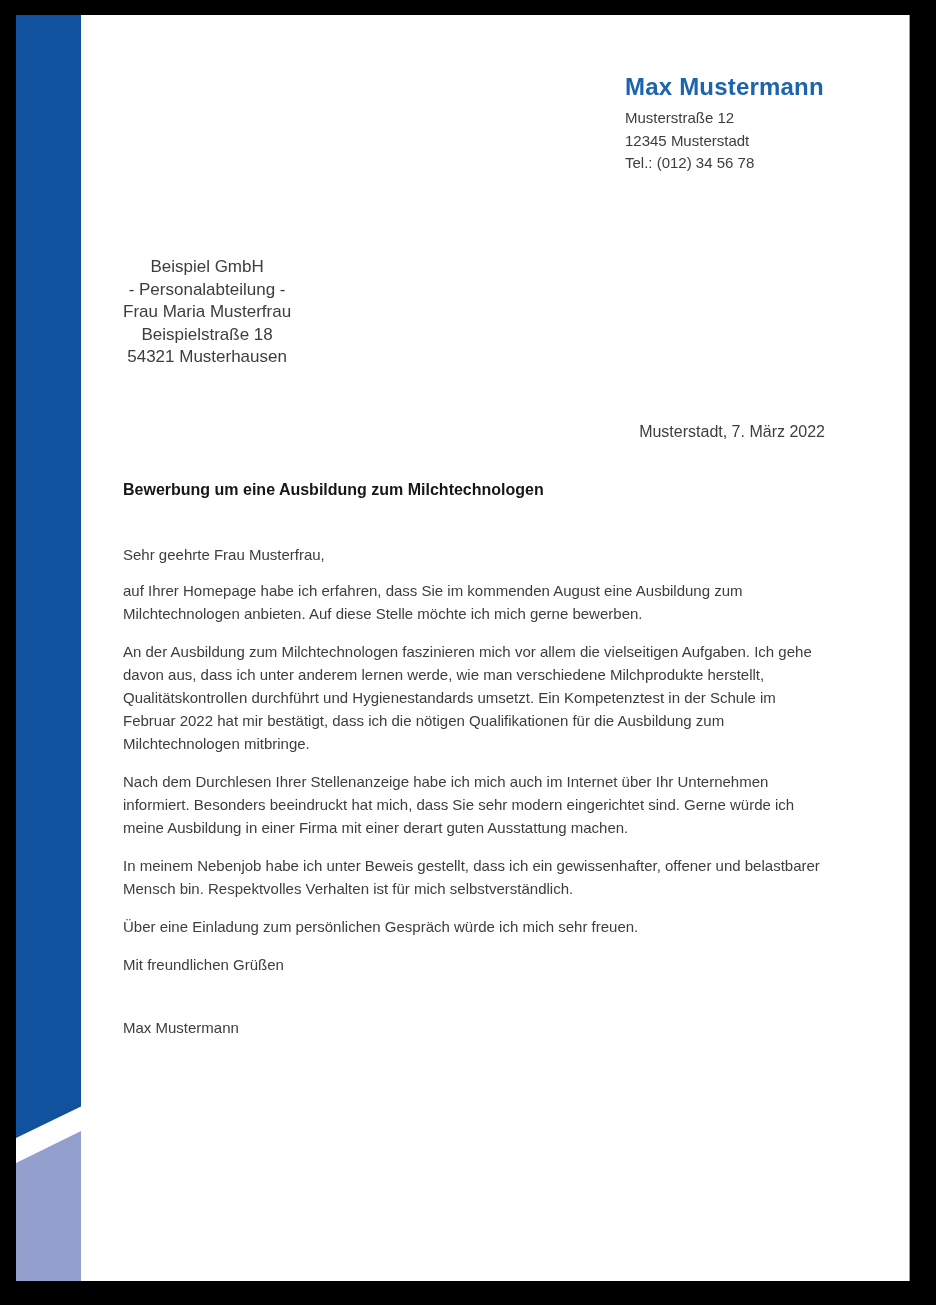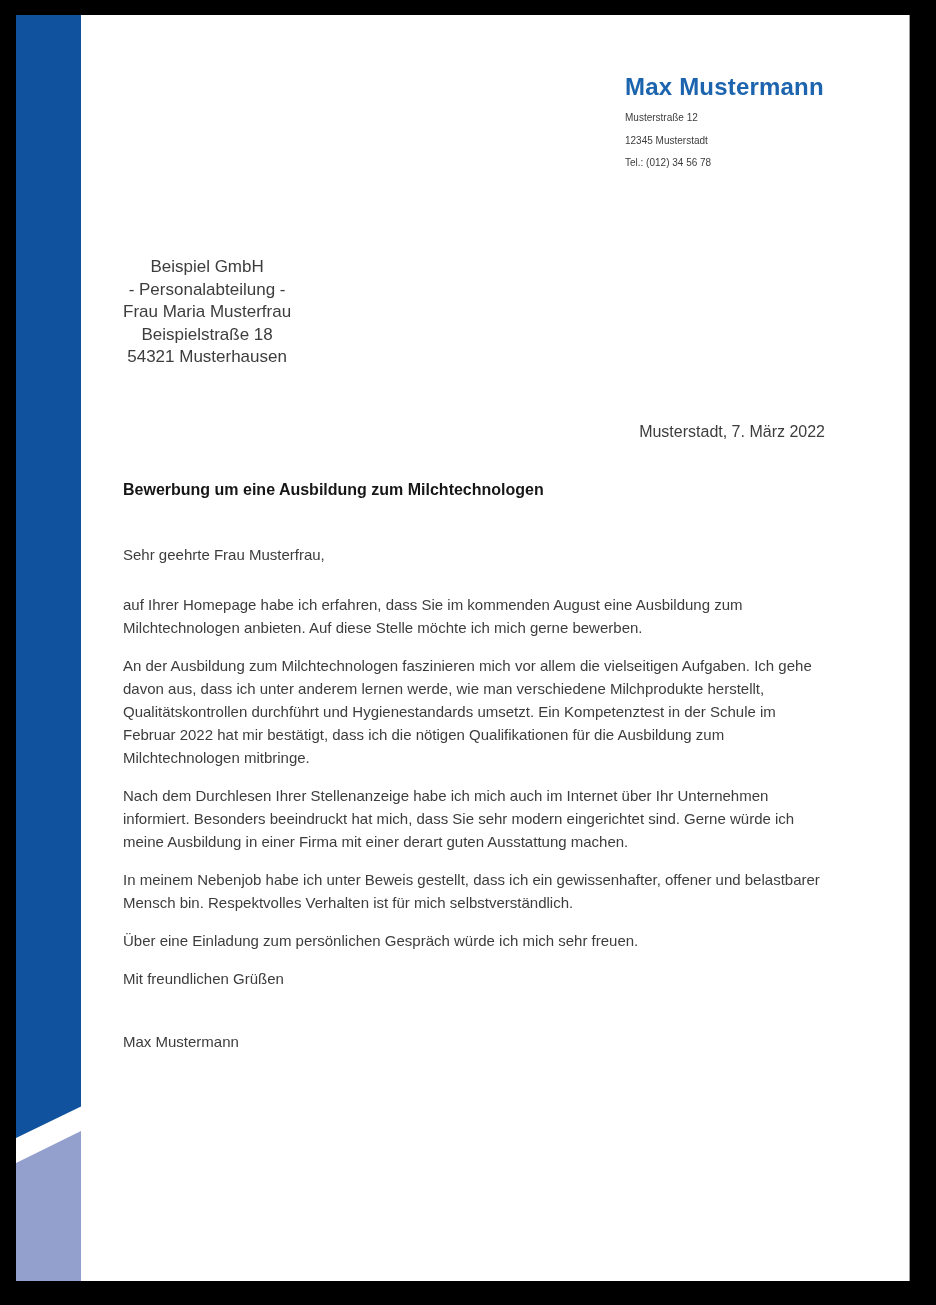--- a/index.html
+++ b/index.html
@@ -50,21 +50,21 @@
   }
   .sender-name{
     font-size:24px;
     line-height:32px;
     font-weight:600;
     color:var(--name-blue);
     letter-spacing:.2px;
     margin-bottom:4px;
   }
   .sender-line{
-    font-size:10px;
+    font-size:15px;
     line-height:22.6px;
     color:var(--text);
   }
   
   .recipient{
     position:absolute;
     left:107px;top:241px;
   }
   .recipient-line{
     font-size:17px;
@@ -93,21 +93,21 @@
   
   .letter-body{
     position:absolute;
     left:107px;top:528px;
     width:708px;
     font-size:15px;
     line-height:23px;
     color:var(--text);
   }
   .letter-body p{margin:0 0 15px 0;}
-  .letter-body p.salutation{margin-bottom:27px;}
+  .letter-body p.salutation{margin-bottom:13px;}
   .letter-body p.closing{margin-bottom:12px;}
   .signature{
     margin-top:40px;
     font-size:15px;
     line-height:23px;
     color:var(--text);
   }
 </style>
 </head>
 <body>

